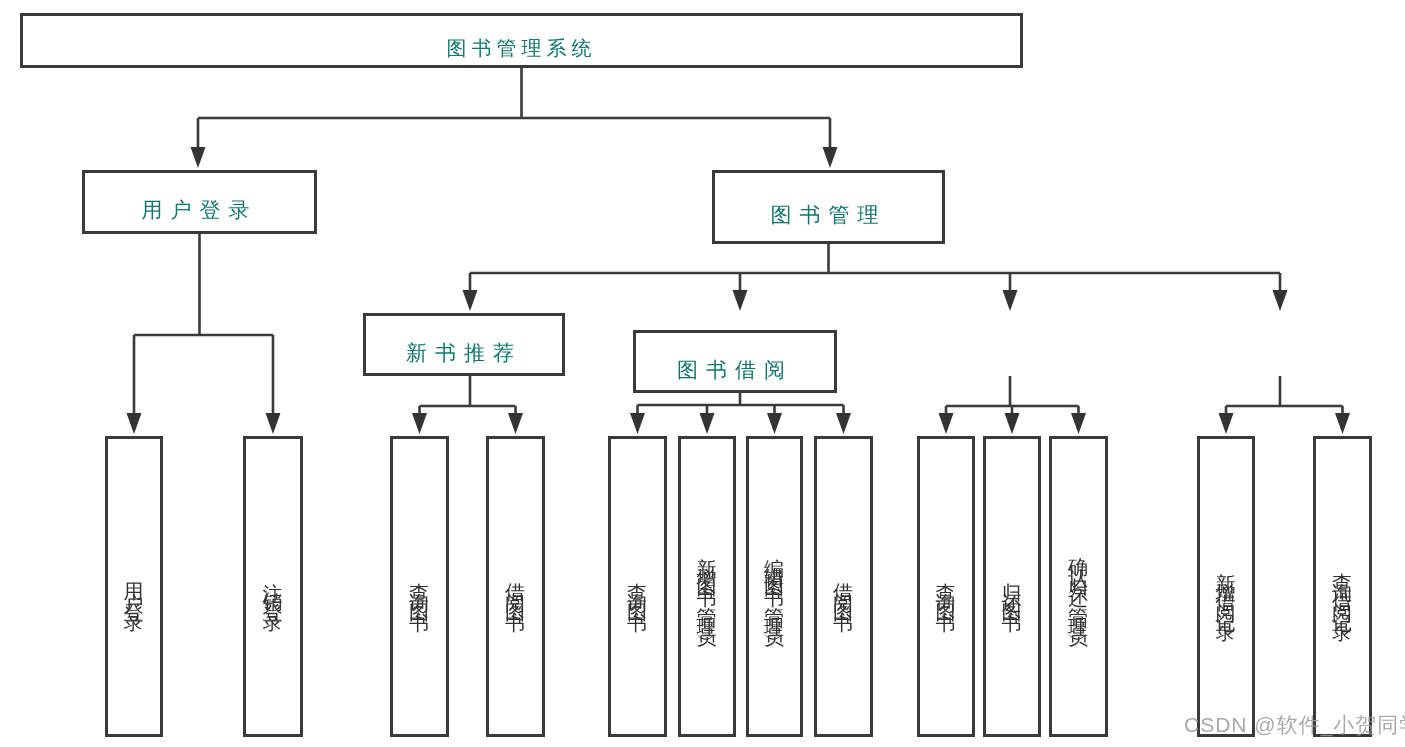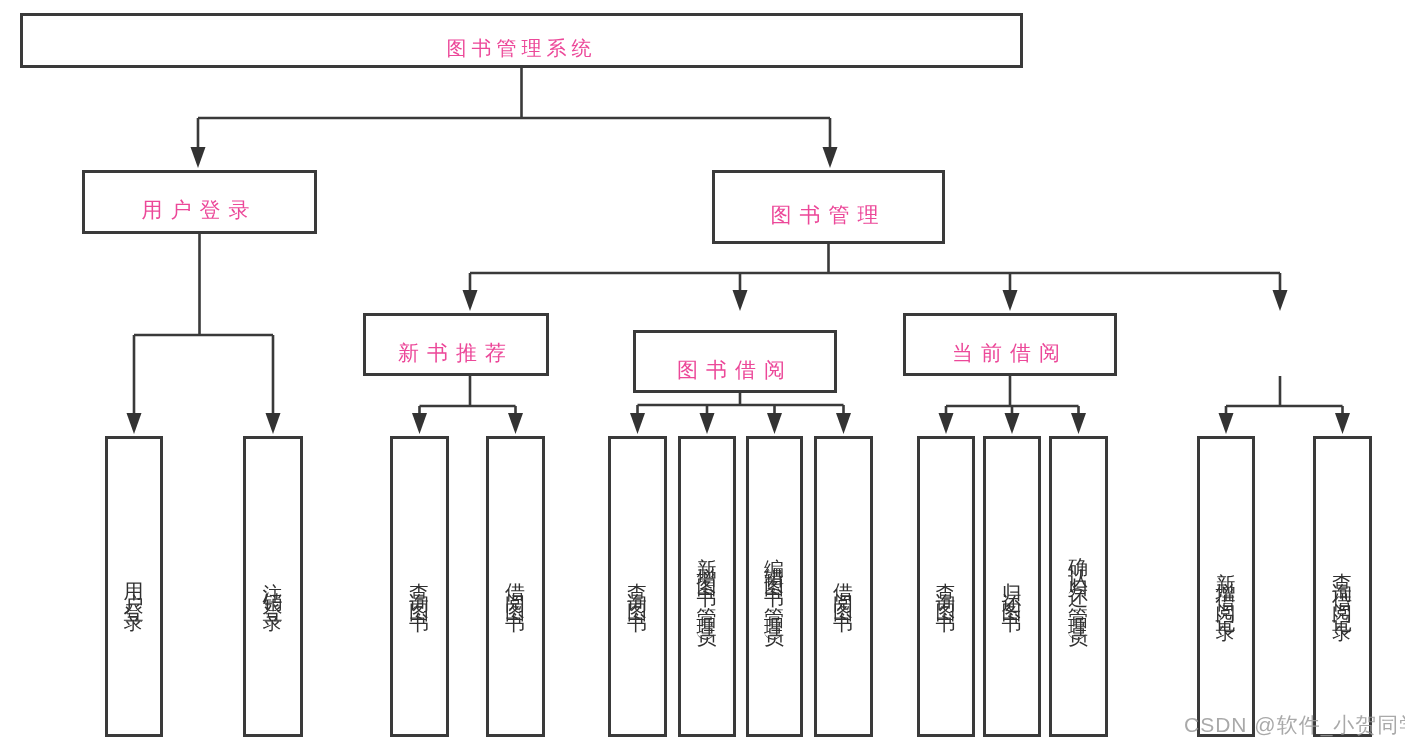--- a/index.html
+++ b/index.html
@@ -29,21 +29,21 @@
     display: flex;
     align-items: center;
     justify-content: center;
     z-index: 1;
     color: #303030;
   }
   .node.h-label span {
     font-size: 21px;
     letter-spacing: 8px;
     white-space: nowrap;
-    color: #ec4899;
+    color: #0f766e;
     margin-top: 16px;
   }
   .node.root span {
     font-size: 20px;
     letter-spacing: 5px;
   }
   .node.leaf span {
     writing-mode: vertical-rl;
     text-orientation: mixed;
     font-size: 20px;
@@ -116,28 +116,25 @@
     <span>图书管理系统</span>
   </div>
 
   <div class="node h-label" style="left:82px;top:170px;width:235px;height:64px">
     <span>用户登录</span>
   </div>
   <div class="node h-label" style="left:712px;top:170px;width:233px;height:74px">
     <span>图书管理</span>
   </div>
 
-  <div class="node h-label" style="left:363px;top:313px;width:186px;height:63px">
+  <div class="node h-label" style="left:363px;top:313px;width:202px;height:63px">
     <span>新书推荐</span>
   </div>
   <div class="node h-label" style="left:633px;top:330px;width:204px;height:63px">
     <span>图书借阅</span>
-  </div>
-  <div class="node h-label" style="left:903px;top:313px;width:214px;height:63px">
-    <span>当前借阅</span>
   </div>
 
   <div class="node leaf" style="left:105px;top:436px;width:58px;height:301px">
     <span>用户登录</span>
   </div>
   <div class="node leaf" style="left:243px;top:436px;width:60px;height:301px">
     <span>注销登录</span>
   </div>
 
   <div class="node leaf" style="left:390px;top:436px;width:59px;height:301px">

